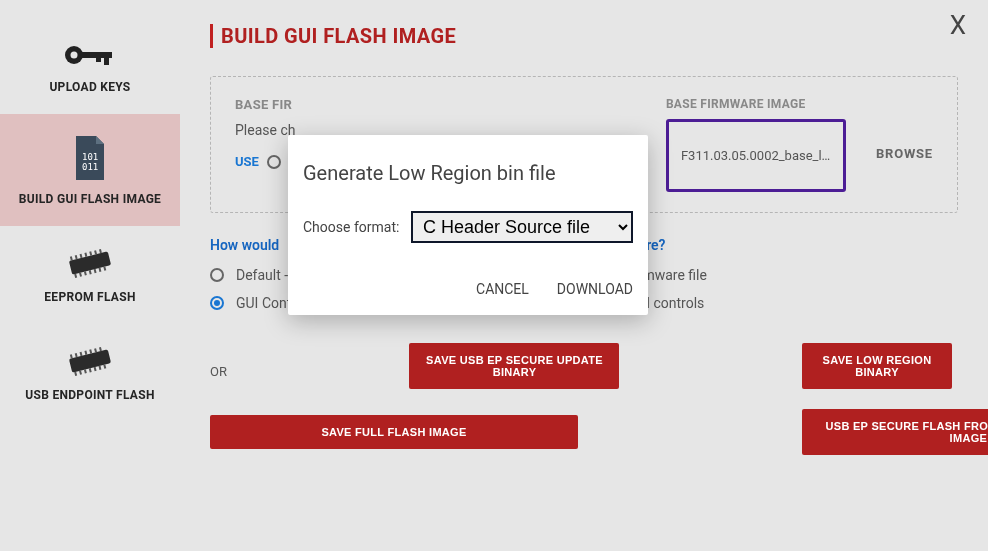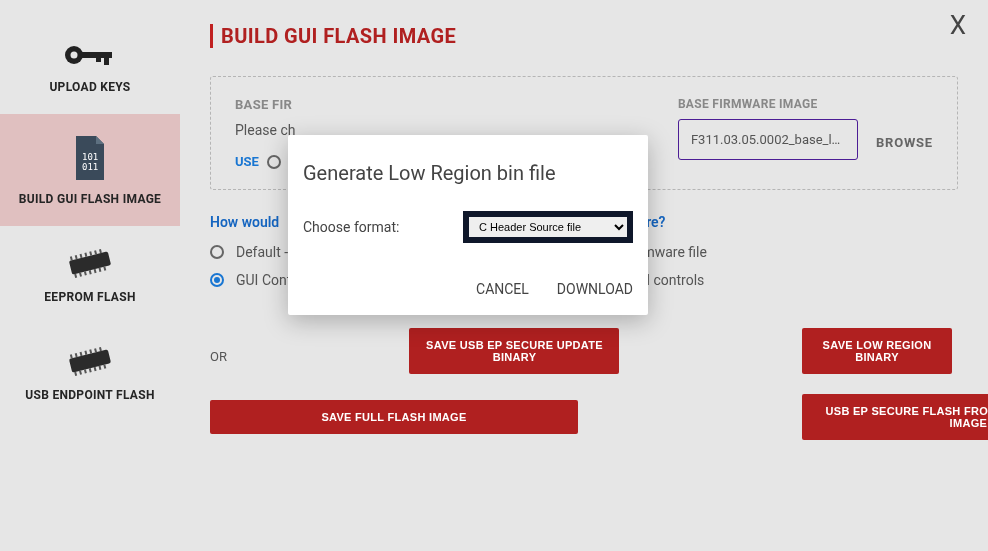--- a/index.html
+++ b/index.html
@@ -6,45 +6,45 @@
   body{font-family:"Segoe UI",Roboto,Arial,sans-serif;background:#e6e6e6;color:#333;width:988px;height:551px;overflow:hidden;position:relative;}
   .app{display:flex;height:100%;}
   .sidebar{width:180px;background:#e6e6e6;padding-top:20px;display:flex;flex-direction:column;}
   .sidebar-item{display:flex;flex-direction:column;align-items:center;justify-content:center;padding:20px 10px;text-align:left;cursor:pointer;}
   .sidebar-item.active{background:#e0c0c0;}
   .sidebar-label{font-size:12px;font-weight:700;color:#252525;margin-top:10px;letter-spacing:.3px;}
   .key-icon svg,.chip-icon svg,.doc-icon svg{display:block;}
   .main{flex:1;padding:24px 30px 20px 30px;position:relative;}
   .close-x{position:absolute;top:10px;right:22px;font-size:26px;color:#444;cursor:pointer;font-weight:400;}
   .page-title{color:#b02020;font-size:20px;font-weight:700;border-left:3px solid #c02020;padding-left:8px;margin-bottom:28px;letter-spacing:.4px;}
-  .card{border:1px dashed #b5b5b5;border-radius:3px;padding:20px 24px;display:flex;gap:18px;align-items:flex-start;position:relative;}
+  .card{border:1px dashed #b5b5b5;border-radius:3px;padding:20px 24px;display:flex;gap:30px;align-items:flex-start;position:relative;}
   .card .left{flex:1;}
   .card .label{font-size:13px;font-weight:700;color:#888;letter-spacing:.3px;margin-bottom:10px;}
   .card .sub{font-size:14px;color:#555;margin-bottom:16px;}
   .radio-row{display:flex;align-items:center;gap:8px;color:#1976d2;font-weight:700;font-size:13px;}
   .radio-row .words{color:#1976d2;}
   .radio{width:14px;height:14px;border:2px solid #666;border-radius:50%;display:inline-block;position:relative;}
   .radio.checked{border-color:#1976d2;}
   .radio.checked::after{content:"";position:absolute;inset:2px;border-radius:50%;background:#1976d2;}
   .field-block{width:180px;}
   .field-block .flabel{font-size:12px;font-weight:700;color:#888;letter-spacing:.3px;margin-bottom:8px;}
-  .field-block .fbox{border:1px solid #4c1d95;border-radius:3px;padding:12px 12px;font-size:13px;color:#555;white-space:nowrap;overflow:hidden;text-overflow:ellipsis;}
+  .field-block .fbox{border:3px solid #4c1d95;border-radius:3px;padding:26px 12px;font-size:13px;color:#555;white-space:nowrap;overflow:hidden;text-overflow:ellipsis;}
   .browse{font-size:13px;font-weight:700;color:#666;letter-spacing:.8px;align-self:center;margin-top:18px;cursor:pointer;}
   .question{color:#1565c0;font-size:14px;font-weight:600;margin:24px 0 14px;}
   .opt-row{display:flex;align-items:center;gap:12px;margin:12px 0;font-size:14px;color:#555;}
   .btn{background:#b02020;color:#fff;border:none;font-size:11px;font-weight:700;letter-spacing:.3px;padding:11px 14px;border-radius:2px;cursor:pointer;text-align:center;}
   .btn.wide{width:350px;}
-  .btn-grid{margin-top:40px;display:grid;grid-template-columns:auto auto 40px auto;grid-template-rows:auto auto;gap:10px 8px;align-items:center;}
+  .btn-grid{margin-top:32px;display:grid;grid-template-columns:auto auto 40px auto;grid-template-rows:auto auto;gap:10px 8px;align-items:center;}
   .or{color:#555;font-size:13px;text-align:left;}
   .arrow{margin-left:6px;}
   
   .modal{position:absolute;left:288px;top:135px;width:360px;background:#fff;box-shadow:0 6px 24px rgba(0,0,0,.25);border-radius:2px;padding:26px 15px 18px;z-index:50;}
   .modal h2{font-size:20px;font-weight:400;color:#444;margin-bottom:26px;}
   .modal .row{display:flex;align-items:center;justify-content:space-between;font-size:14px;color:#444;margin-bottom:38px;}
-  .modal select{border:6px solid #0f172a;padding:3px 6px;font-size:11px;width:170px;}
+  .modal select{border:2px solid #0f172a;padding:3px 6px;font-size:18px;width:222px;}
   .modal .actions{display:flex;justify-content:flex-end;gap:28px;font-size:14px;color:#444;align-items:flex-end;}
   .modal .actions span{cursor:pointer;}
 </style>
 </head>
 <body>
 
 <div class="app">
   <div class="sidebar">
 
     <div class="sidebar-item">

